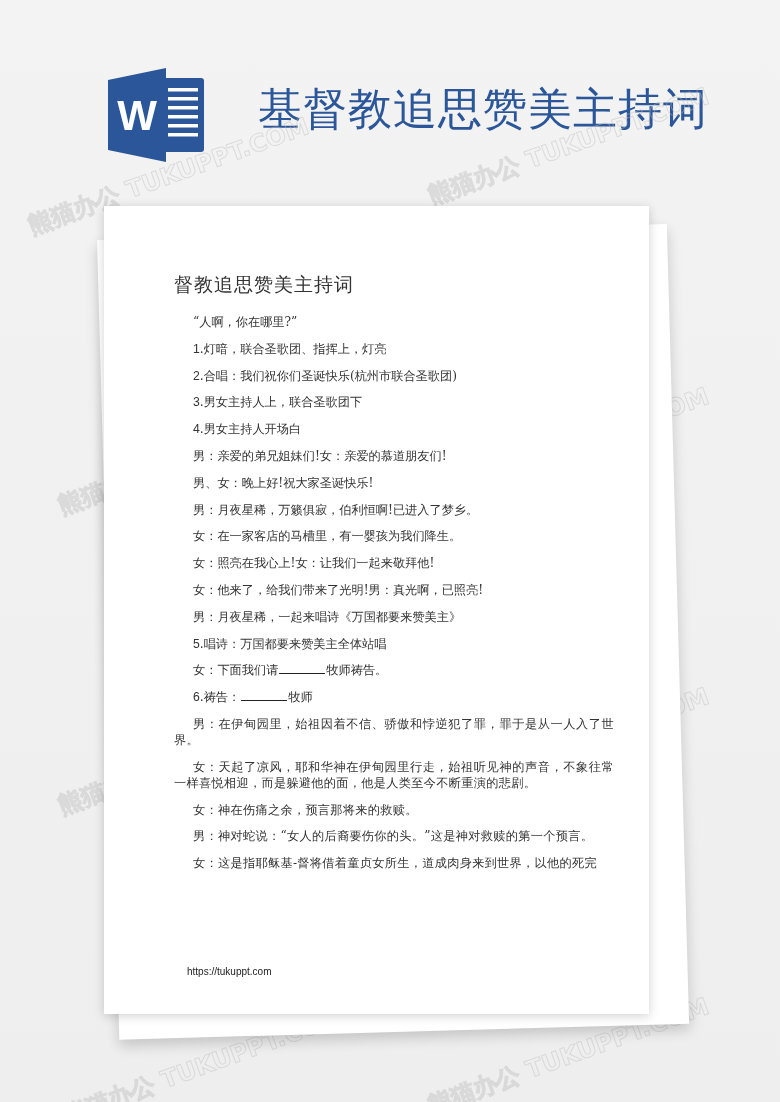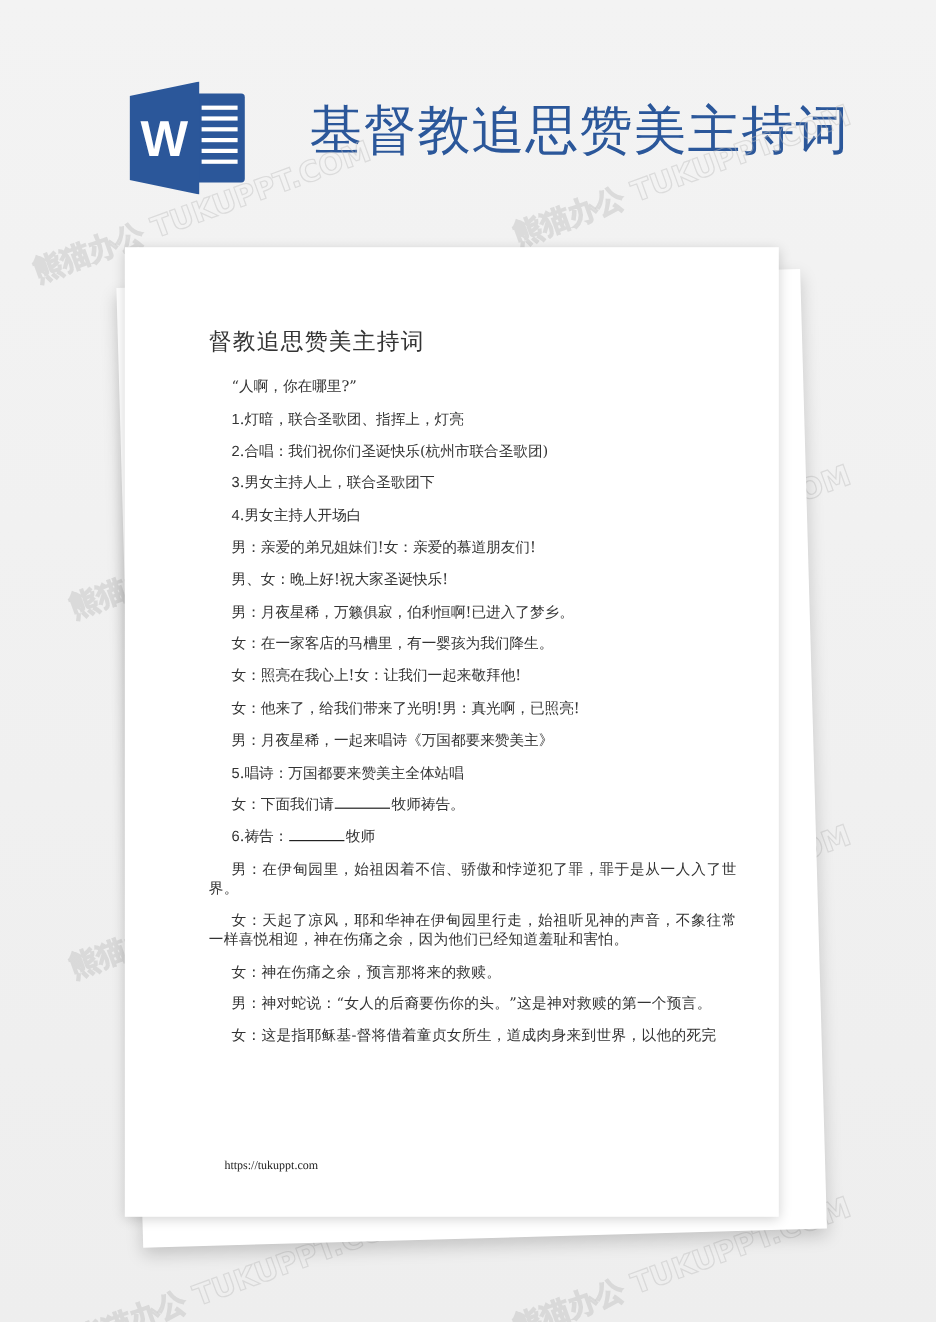--- a/index.html
+++ b/index.html
@@ -51,21 +51,21 @@
       margin-bottom: 10.8px; text-indent: 19px; white-space: normal;
       text-align: justify; letter-spacing: 0.3px;
     }
     .num { font-family: "Liberation Sans", sans-serif; }
     .blank {
       display: inline-block; width: 46px; height: 12px;
       border-bottom: 1.5px solid #222; vertical-align: baseline; margin: 0 1px;
     }
     .footer-url {
       position: absolute; left: 70px; top: 760px;
-      font-family: Liberation Serif, serif; font-size: 10px; color: #222; padding-left: 13px;
+      font-family: Liberation Sans, sans-serif; font-size: 10px; color: #222; padding-left: 13px;
     }
   </style>
 </head>
 <body>
 
 <div class="stage">
 
   <svg class="word-icon" viewBox="0 0 100 94">
     <rect x="44" y="10" width="52" height="74" rx="3" fill="#2b579a"></rect>
     <g fill="#ffffff">
@@ -106,21 +106,21 @@
       <div class="line"><span>男、女：晚上好!祝大家圣诞快乐!</span></div>
       <div class="line"><span>男：月夜星稀，万籁俱寂，伯利恒啊!已进入了梦乡。</span></div>
       <div class="line"><span>女：在一家客店的马槽里，有一婴孩为我们降生。</span></div>
       <div class="line"><span>女：照亮在我心上!女：让我们一起来敬拜他!</span></div>
       <div class="line"><span>女：他来了，给我们带来了光明!男：真光啊，已照亮!</span></div>
       <div class="line"><span>男：月夜星稀，一起来唱诗《万国都要来赞美主》</span></div>
       <div class="line"><span class="num">5</span><span>.唱诗：万国都要来赞美主全体站唱</span></div>
       <div class="line"><span>女：下面我们请</span><span class="blank"></span><span>牧师祷告。</span></div>
       <div class="line"><span class="num">6</span><span>.祷告：</span><span class="blank"></span><span>牧师</span></div>
       <div class="para">男：在伊甸园里，始祖因着不信、骄傲和悖逆犯了罪，罪于是从一人入了世界。</div>
-      <div class="para">女：天起了凉风，耶和华神在伊甸园里行走，始祖听见神的声音，不象往常一样喜悦相迎，神在伤痛之余，因为他们已经知道羞耻和害怕。</div>
+      <div class="para">女：天起了凉风，耶和华神在伊甸园里行走，始祖听见神的声音，不象往常一样喜悦相迎，而是躲避他的面，他是人类至今不断重演的悲剧。</div>
       <div class="para">女：神在伤痛之余，预言那将来的救赎。</div>
       <div class="para">男：神对蛇说：“女人的后裔要伤你的头。”这是神对救赎的第一个预言。</div>
       <div class="para" style="white-space:nowrap;">女：这是指耶稣基-督将借着童贞女所生，道成肉身来到世界，以他的死完</div>
     </div>
 
     <div class="footer-url">https://tukuppt.com</div>
   </div>
 </div>
 
 </body></html>

